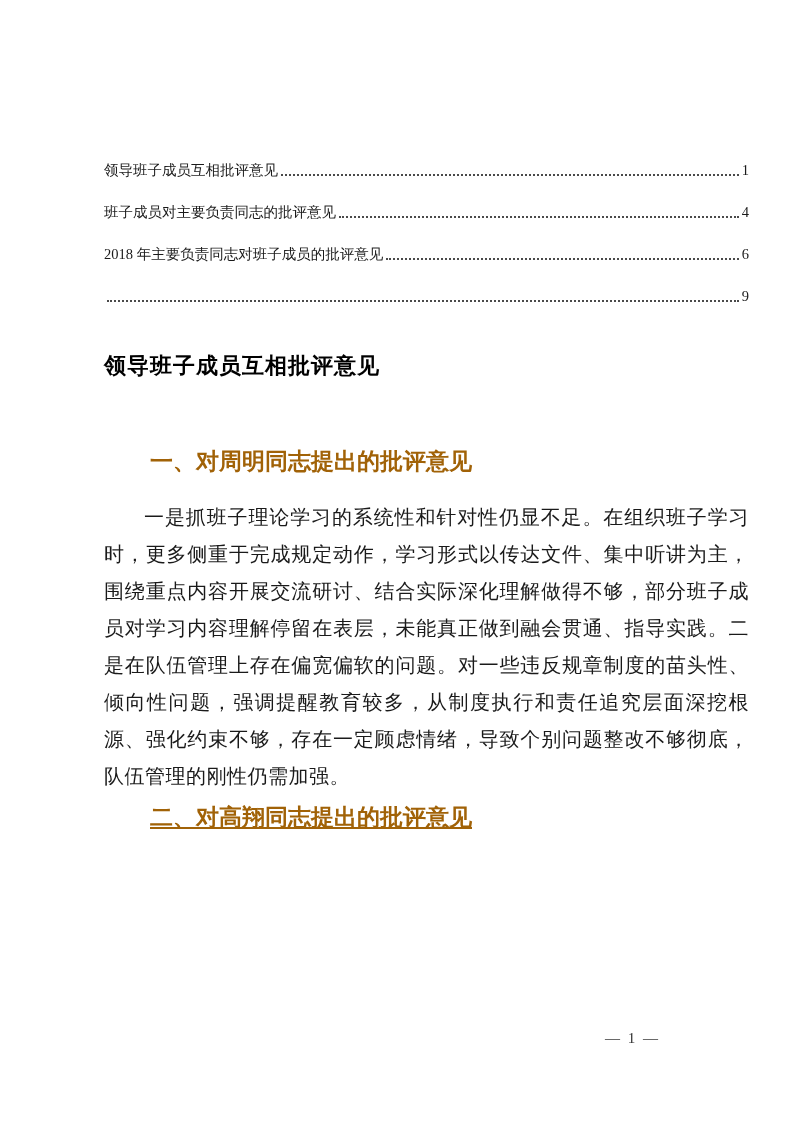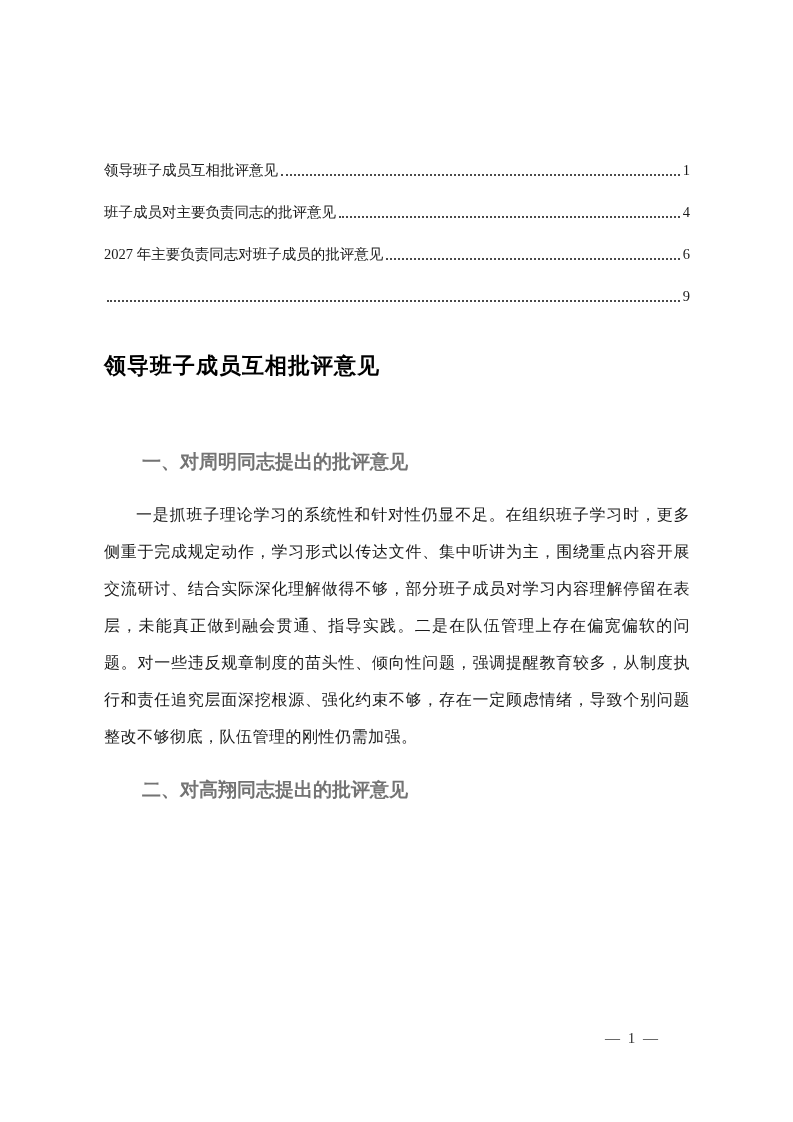--- a/index.html
+++ b/index.html
@@ -7,21 +7,21 @@
     padding: 0;
     background: #ffffff;
   }
   .page {
     position: relative;
     width: 793px;
     height: 1122px;
     background: #ffffff;
     overflow: hidden;
     box-sizing: border-box;
-    padding: 160px 103px 0 104px;
+    padding: 160px 44px 0 104px;
     color: #1a1a1a;
   }
 
   
   .toc { }
   .toc-entry {
     display: flex;
     align-items: flex-end;
     height: 20px;
     margin-bottom: 22px;
@@ -51,32 +51,33 @@
     font-weight: bold;
     font-size: 22px;
     line-height: 30px;
     color: #000000;
     letter-spacing: 1px;
   }
   .section-heading {
     margin-top: 62px;
     font-family: "Liberation Sans", "DejaVu Sans", sans-serif;
     font-weight: bold;
-    font-size: 19px;
+    font-size: 23px;
     line-height: 37px;
-    color: #737373;
+    color: #a16207;
     text-indent: 2em;
   }
   .section-heading.flow {
-    margin-top: 16px;
+    margin-top: 4px;
+    text-decoration: underline;
   }
   .body-para {
     margin: 0;
     font-family: "Liberation Serif", "DejaVu Serif", serif;
-    font-size: 16px;
+    font-size: 20px;
     line-height: 37px;
     text-align: justify;
     text-justify: inter-ideograph;
     text-indent: 2em;
     color: #1a1a1a;
     letter-spacing: 0.5px;
   }
 
   
   .page-number {
@@ -100,21 +101,21 @@
       <span class="toc-title">领导班子成员互相批评意见</span>
       <span class="toc-leader"></span>
       <span class="toc-page">1</span>
     </div>
     <div class="toc-entry">
       <span class="toc-title">班子成员对主要负责同志的批评意见</span>
       <span class="toc-leader"></span>
       <span class="toc-page">4</span>
     </div>
     <div class="toc-entry">
-      <span class="toc-title">2027 年主要负责同志对班子成员的批评意见</span>
+      <span class="toc-title">2018 年主要负责同志对班子成员的批评意见</span>
       <span class="toc-leader"></span>
       <span class="toc-page">6</span>
     </div>
     <div class="toc-entry">
       <span class="toc-leader"></span>
       <span class="toc-page">9</span>
     </div>
   </div>
 
   <h1 class="doc-title">领导班子成员互相批评意见</h1>

